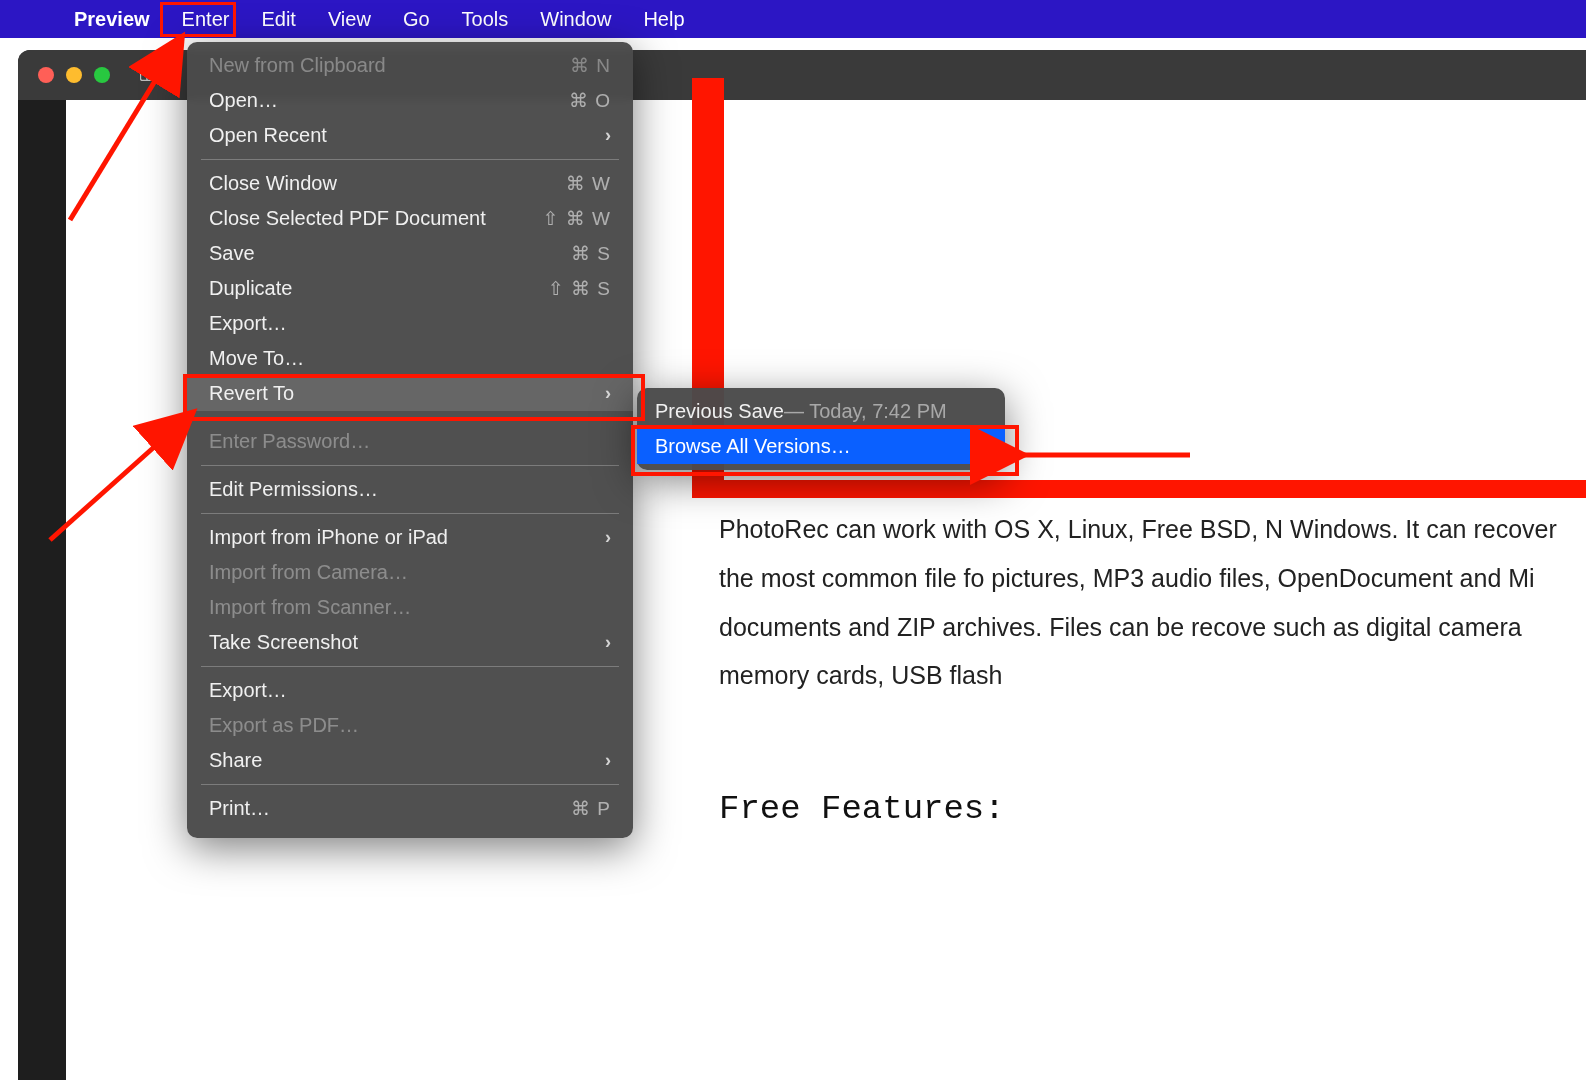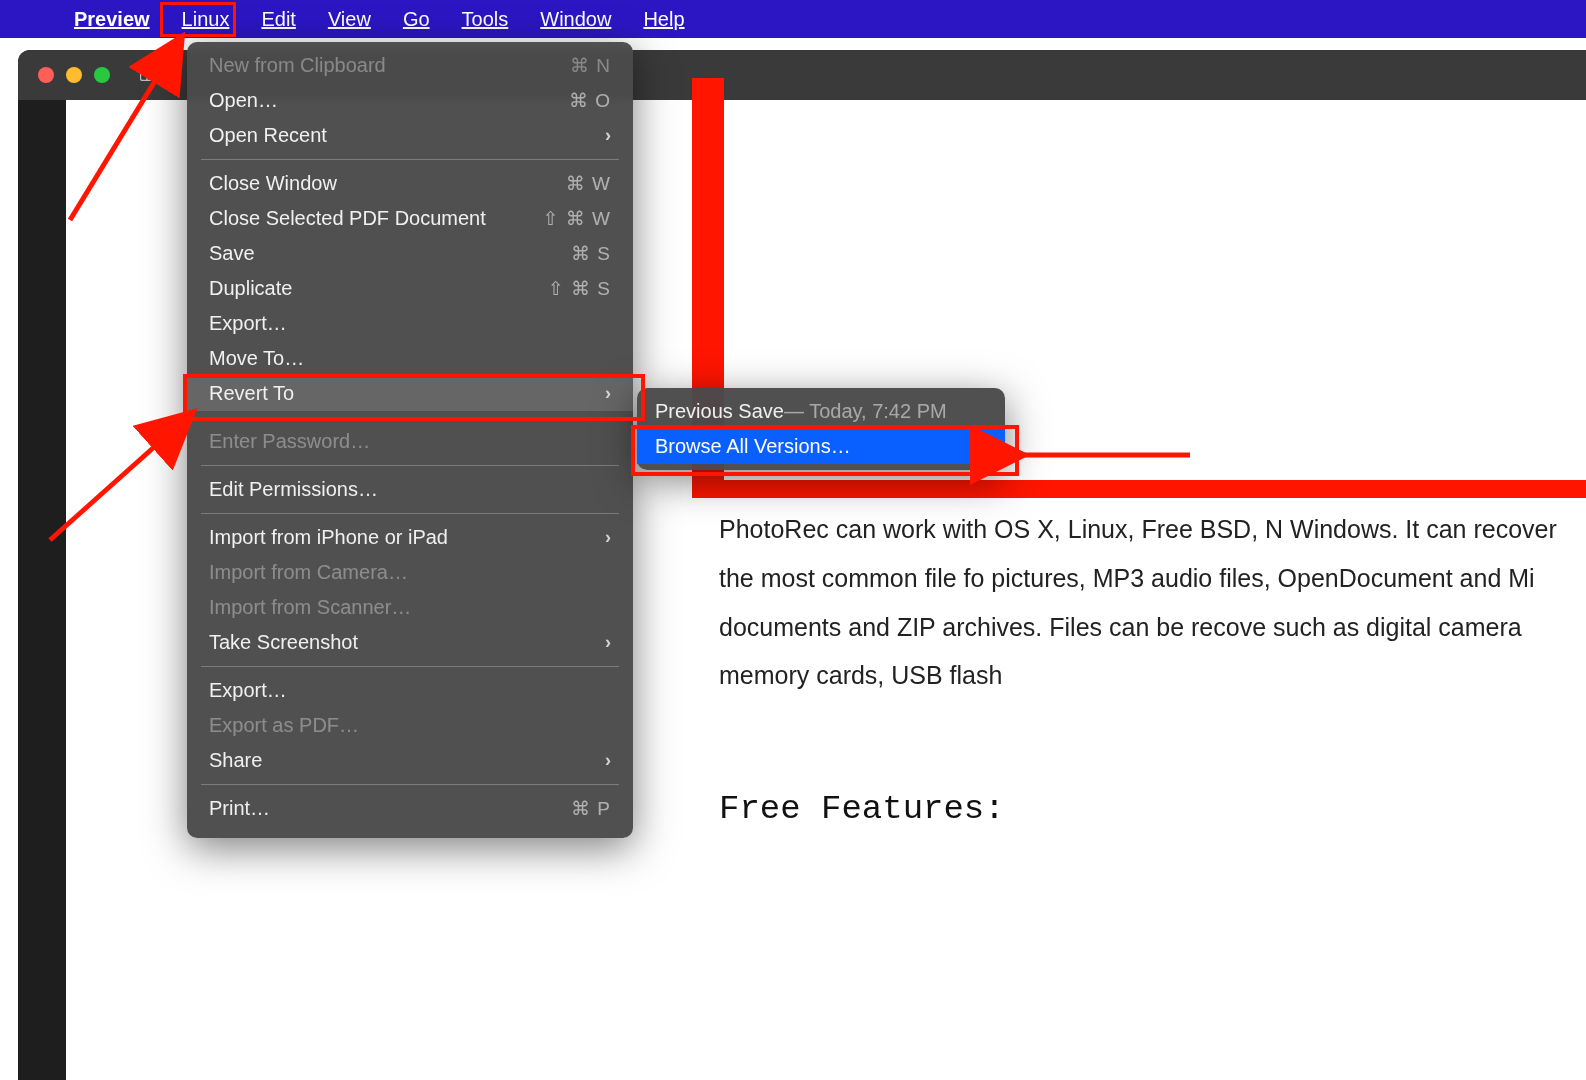--- a/index.html
+++ b/index.html
@@ -26,21 +26,20 @@
     font-size: 20px;
     z-index: 10;
   }
   .menubar .apple {
     font-size: 22px;
     margin-right: 30px;
   }
   .menubar .menu-item {
     padding: 6px 16px;
     cursor: default;
-    text-decoration: underline;
   }
   .menubar .menu-bold {
     font-weight: 700;
   }
   .file-highlight-box {
     position: absolute;
     top: 2px;
     height: 35px;
     border: 3px solid #ff1500;
     box-sizing: border-box;
@@ -217,21 +216,21 @@
   }
 
   svg.arrow { overflow:visible; }
 </style>
 </head>
 <body>
 
 <div class="menubar">
   <span class="apple"></span>
   <span class="menu-item menu-bold">Preview</span>
-  <span class="menu-item" id="mi-file">Linux</span>
+  <span class="menu-item" id="mi-file">Enter</span>
   <span class="menu-item">Edit</span>
   <span class="menu-item">View</span>
   <span class="menu-item">Go</span>
   <span class="menu-item">Tools</span>
   <span class="menu-item">Window</span>
   <span class="menu-item">Help</span>
 </div>
 <div id="file-box" class="file-highlight-box annot" style="left: 159.609px; width: 76.2344px;"></div>
 
 <div class="app-window">

